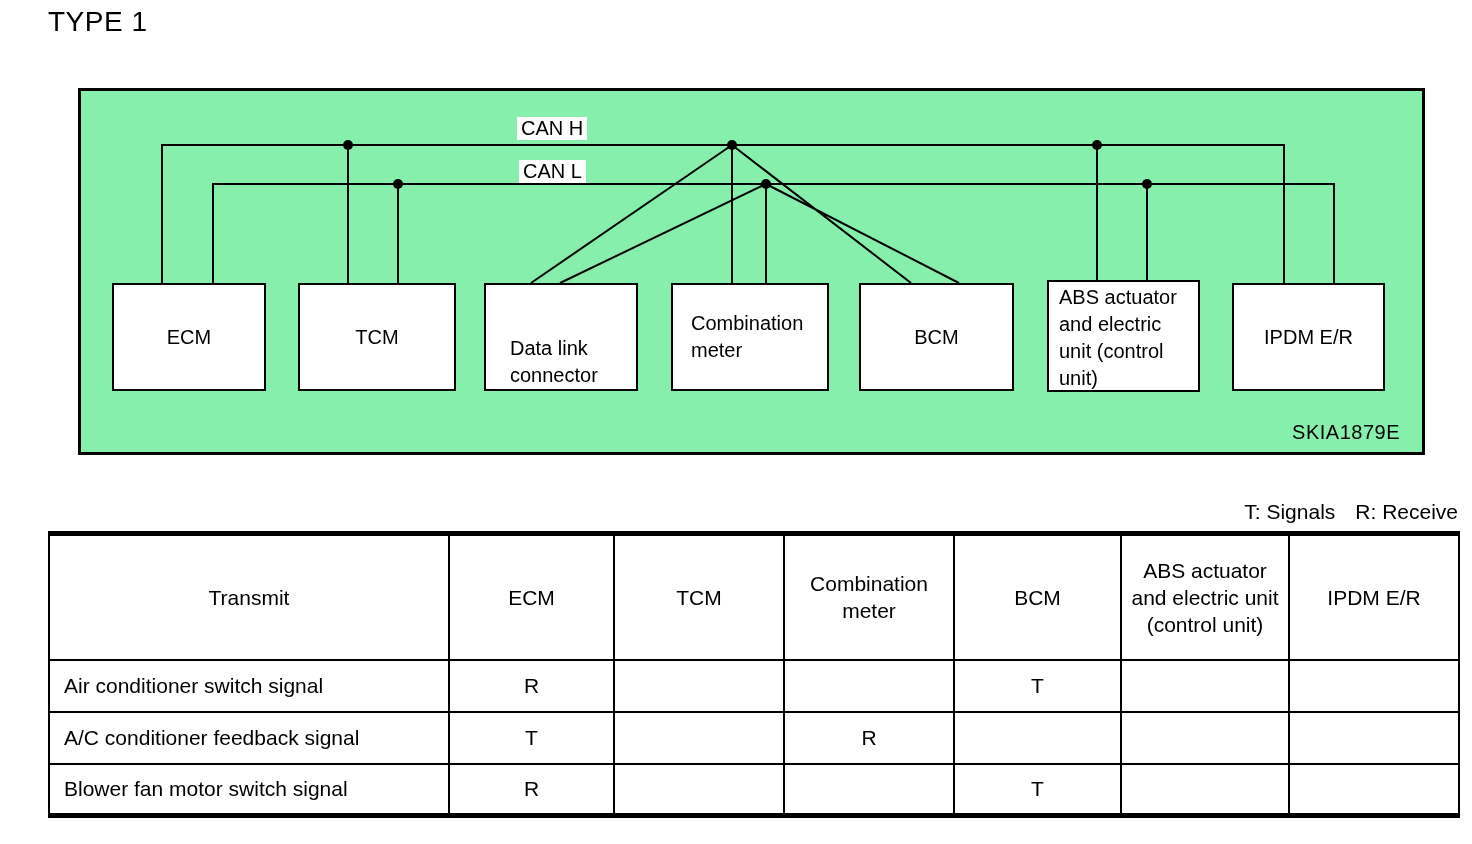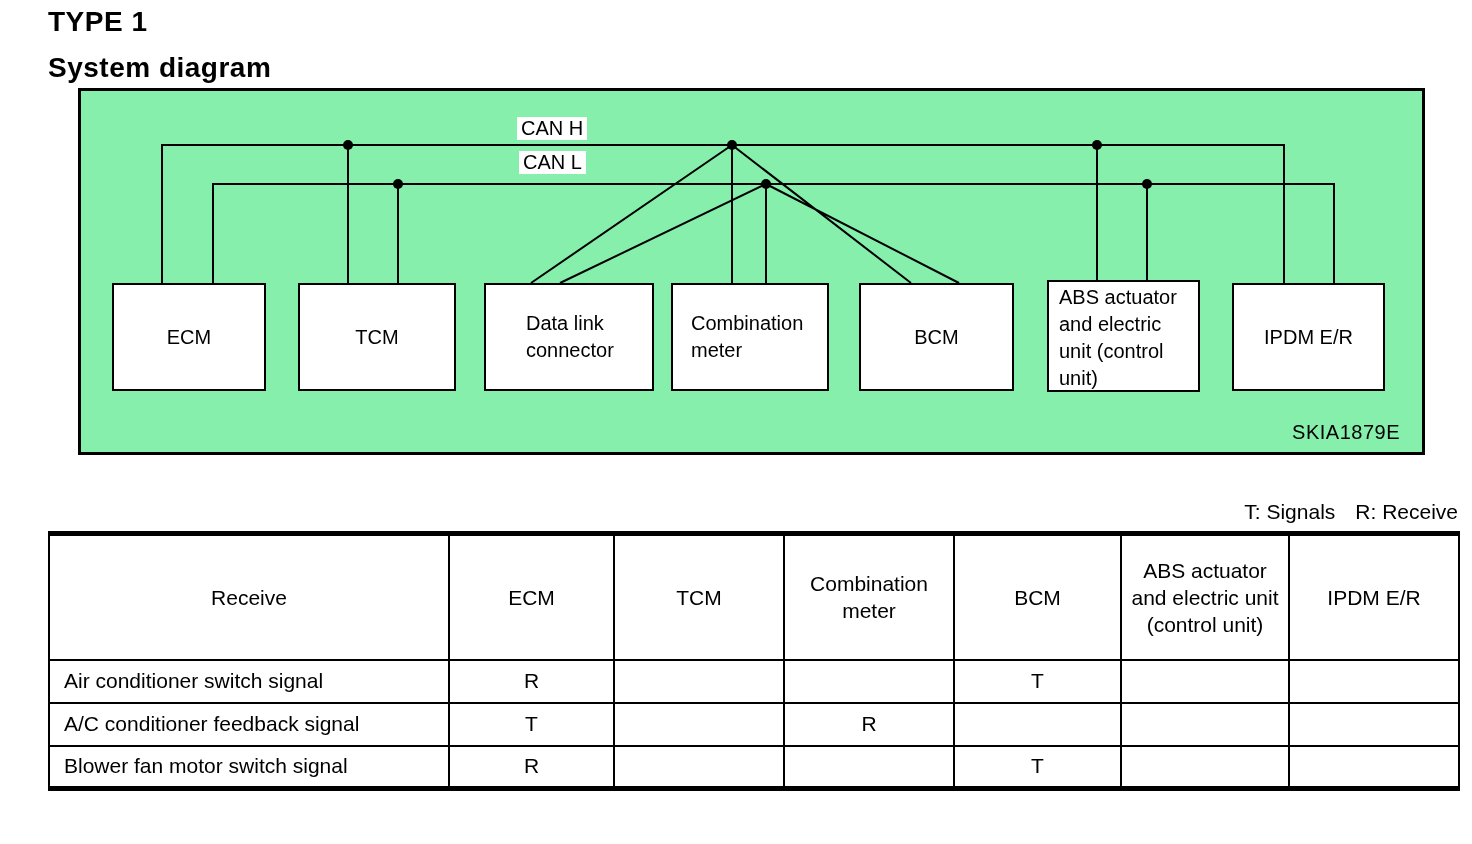--- a/index.html
+++ b/index.html
@@ -5,51 +5,51 @@
   html, body { margin: 0; padding: 0; }
   body {
     width: 1472px; height: 844px;
     background: #ffffff; color: #000000;
     font-family: "Liberation Sans", "DejaVu Sans", sans-serif;
   }
   .page { position: relative; width: 1472px; height: 844px; overflow: hidden; background: #fff; }
 
   .h-big {
     position: absolute; left: 48px;
-    font-size: 28px; font-weight: bold; letter-spacing: 0.5px;
+    font-size: 28px; font-weight: normal; letter-spacing: 0.5px;
     white-space: nowrap;
   }
   #h-type { top: 6px; }
   #h-sysdiag { top: 52px; }
   #h-iochart { top: 458px; }
 
   
   .diagram {
     position: absolute; left: 78px; top: 88px;
     width: 1341px; height: 361px;
     border: 3px solid #000; background: #86efac;
   }
   .diagram svg { position: absolute; left: 0; top: 0; }
   .bus-label {
     position: absolute; font-size: 20px; white-space: nowrap; background: #fff;
     padding: 0 4px;
   }
   #can-h-label { left: 436px; top: 26px; }
-  #can-l-label { left: 438px; top: 60px; }
+  #can-l-label { left: 438px; top: 69px; }
 
   .node {
     position: absolute; top: 192px; height: 104px;
     border: 2px solid #000; background: #fff;
     display: flex; align-items: center; justify-content: center;
     font-size: 20px; line-height: 27px; text-align: center;
   }
   .node.left-text { justify-content: flex-start; text-align: left; }
   #node-ecm  { left: 31px;  width: 150px; }
   #node-tcm  { left: 217px; width: 154px; }
-  #node-dlc  { left: 403px; width: 150px; padding-left: 40px; width: 126px; }
+  #node-dlc  { left: 403px; width: 150px; padding-left: 24px; width: 126px; align-items: flex-end; }
   #node-cmb  { left: 590px; width: 136px; padding-left: 18px; }
   #node-bcm  { left: 778px; width: 151px; }
   #node-abs  { left: 966px; top: 189px; width: 139px; height: 106px; padding: 2px 0 0 10px; align-items: flex-start; }
   #node-ipdm { left: 1151px; width: 149px; }
 
   .figure-code {
     position: absolute; right: 22px; bottom: 8px;
     font-size: 20px; letter-spacing: 0.5px;
   }
 
@@ -67,31 +67,30 @@
     border-collapse: collapse;
     border-top: 5px solid #000; border-bottom: 5px solid #000;
     font-size: 21px;
   }
   .signal-table th, .signal-table td {
     border: 2px solid #000; font-weight: normal;
     padding: 0; background: #fff;
   }
   .signal-table thead tr { height: 126px; }
   .signal-table thead th { text-align: center; vertical-align: middle; line-height: 27px; padding: 0 6px; }
-  .signal-table tbody tr { height: 43px; }
+  .signal-table tbody tr { height: 52px; }
   .signal-table tbody th { text-align: left; padding-left: 14px; }
   .signal-table tbody td { text-align: center; }
 </style>
 </head>
 <body>
 
 <div class="page">
 
   <div id="h-type" class="h-big">TYPE 1</div>
-  <div id="h-sysdiag" class="h-big">System diagram</div>
 
   <div class="diagram">
     <svg width="1341" height="361" viewBox="0 0 1341 361">
       <g stroke="#000" stroke-width="2" fill="none">
         <path d="M81,192 L81,54 L1203,54 L1203,192"></path>
         <path d="M132,192 L132,93 L1253,93 L1253,192"></path>
         <path d="M267,54 L267,192 M317,93 L317,192"></path>
         <path d="M651,54 L651,192 M685,93 L685,192"></path>
         <path d="M651,54 L450,192 M685,93 L479,192"></path>
         <path d="M651,54 L830,192 M685,93 L878,192"></path>
@@ -145,21 +144,21 @@
       <col style="width:400px">
         <col style="width:165px">
         <col style="width:170px">
       <col style="width:170px">
         <col style="width:167px">
         <col style="width:168px">
         <col style="width:170px">
     </colgroup>
     <thead>
       <tr>
-        <th>Receive</th>
+        <th>Transmit</th>
         <th>ECM</th>
         <th>TCM</th>
         <th>Combination meter</th>
         <th>BCM</th>
         <th>ABS actuator and electric unit (control unit)</th>
         <th>IPDM E/R</th>
       </tr>
     </thead>
     <tbody>
       <tr>

